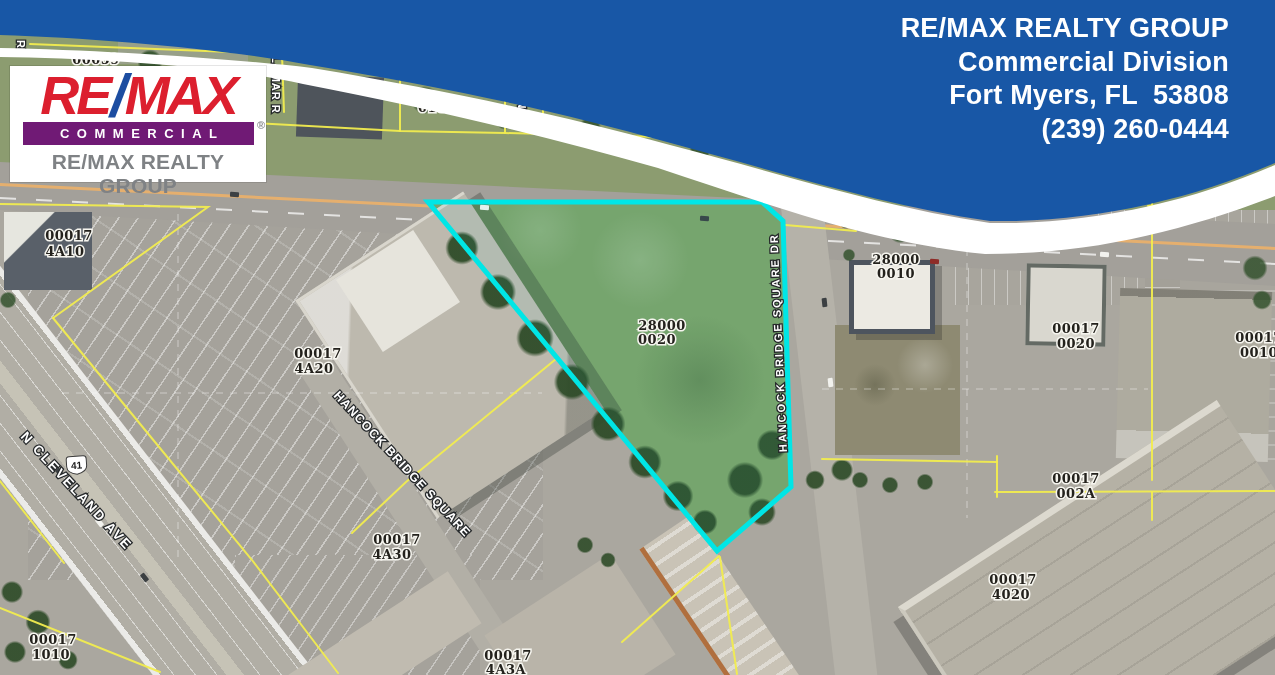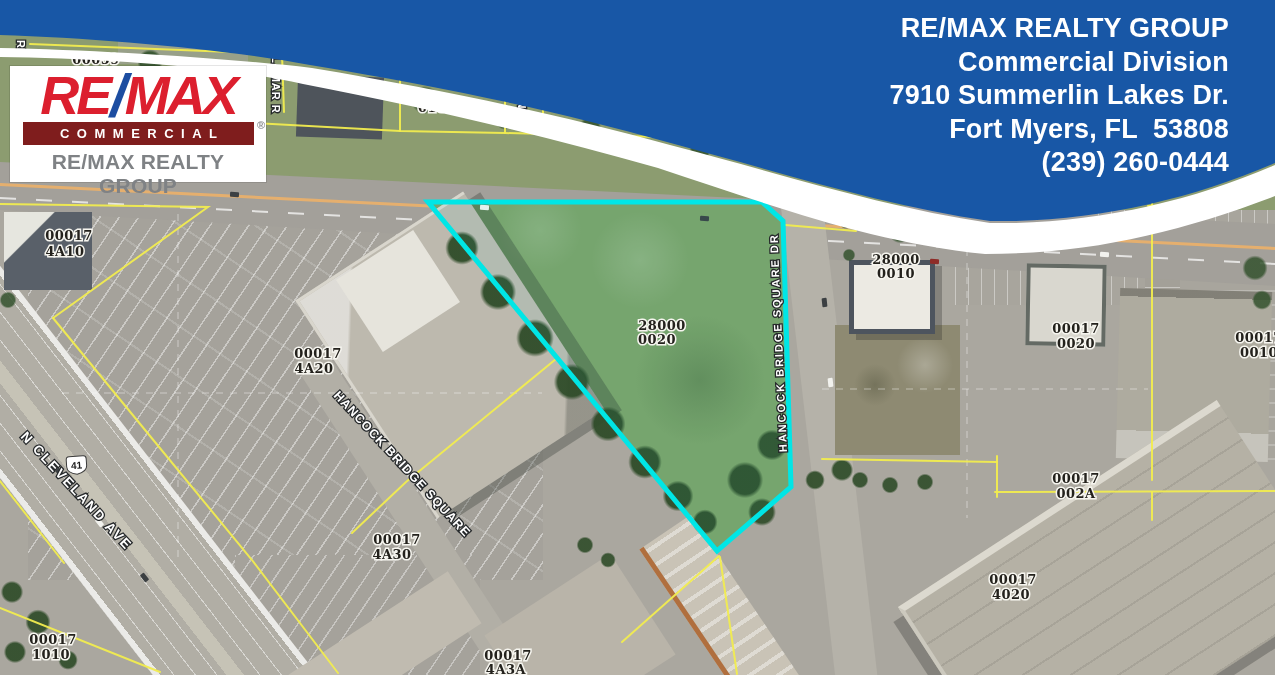--- a/index.html
+++ b/index.html
@@ -115,21 +115,21 @@
   .shield-num{font-family:"Liberation Sans",sans-serif;font-weight:bold;font-size:10px;fill:#1c1c1c;text-anchor:middle;}
   
   .banner-text{position:absolute;top:12px;right:46px;text-align:right;color:#fff;
     font:700 27px/33.5px "Liberation Sans",sans-serif;letter-spacing:.2px;}
   .banner-text div{white-space:pre;}
   .logo-card{position:absolute;left:10px;top:66px;width:256px;height:116px;background:#fff;
     box-shadow:0 0 0 1px rgba(0,0,0,.1);padding-top:1px;}
   .brand{text-align:center;font:italic 900 54px/53px "Liberation Sans",sans-serif;letter-spacing:-3px;}
   .brand .re,.brand .max{color:#dc1f2e;}
   .brand .slash{color:#1c4da1;font-size:60px;padding:0 1px;position:relative;top:2px;}
-  .combar{position:relative;margin:0 12px 0 13px;background:#7f1d1d;color:#fff;text-align:center;
+  .combar{position:relative;margin:0 12px 0 13px;background:#701a75;color:#fff;text-align:center;
     font:700 13px/23px "Liberation Sans",sans-serif;letter-spacing:7.5px;text-indent:7.5px;}
   .reg{position:absolute;right:-11px;top:-8px;color:#8b8d90;font-size:11px;letter-spacing:0;font-style:normal;}
   .logo-sub{margin-top:5px;text-align:center;color:#7f8285;
     font:800 21px "Liberation Sans",sans-serif;letter-spacing:.2px;}
 </style>
 </head>
 <body>
 
 <div class="stage">
 
@@ -241,18 +241,17 @@
     <div class="combar">
       <span>COMMERCIAL</span>
       <span class="reg">®</span>
     </div>
     <div class="logo-sub">RE/MAX REALTY GROUP</div>
   </div>
 
   <div class="banner-text">
     <div>RE/MAX REALTY GROUP</div>
     <div>Commercial Division</div>
-    <div>7910 Summerlin Lakes Dr.</div>
     <div>Fort Myers, FL  53808</div>
     <div>(239) 260-0444</div>
   </div>
 
 </div>
 
 </body></html>

